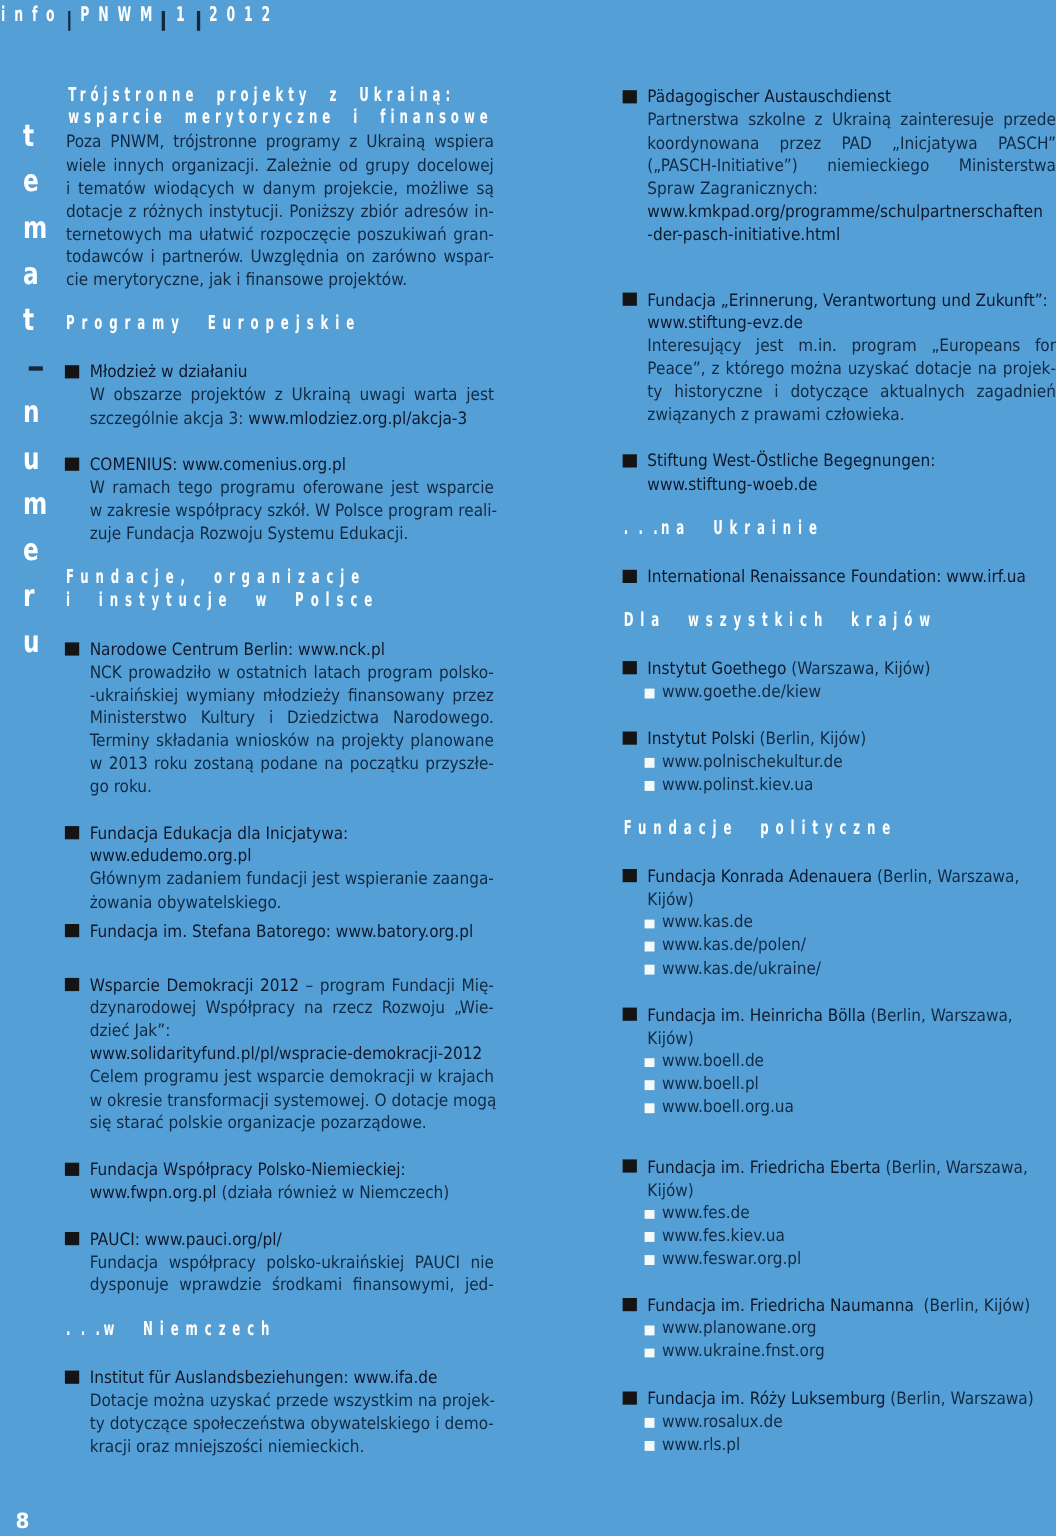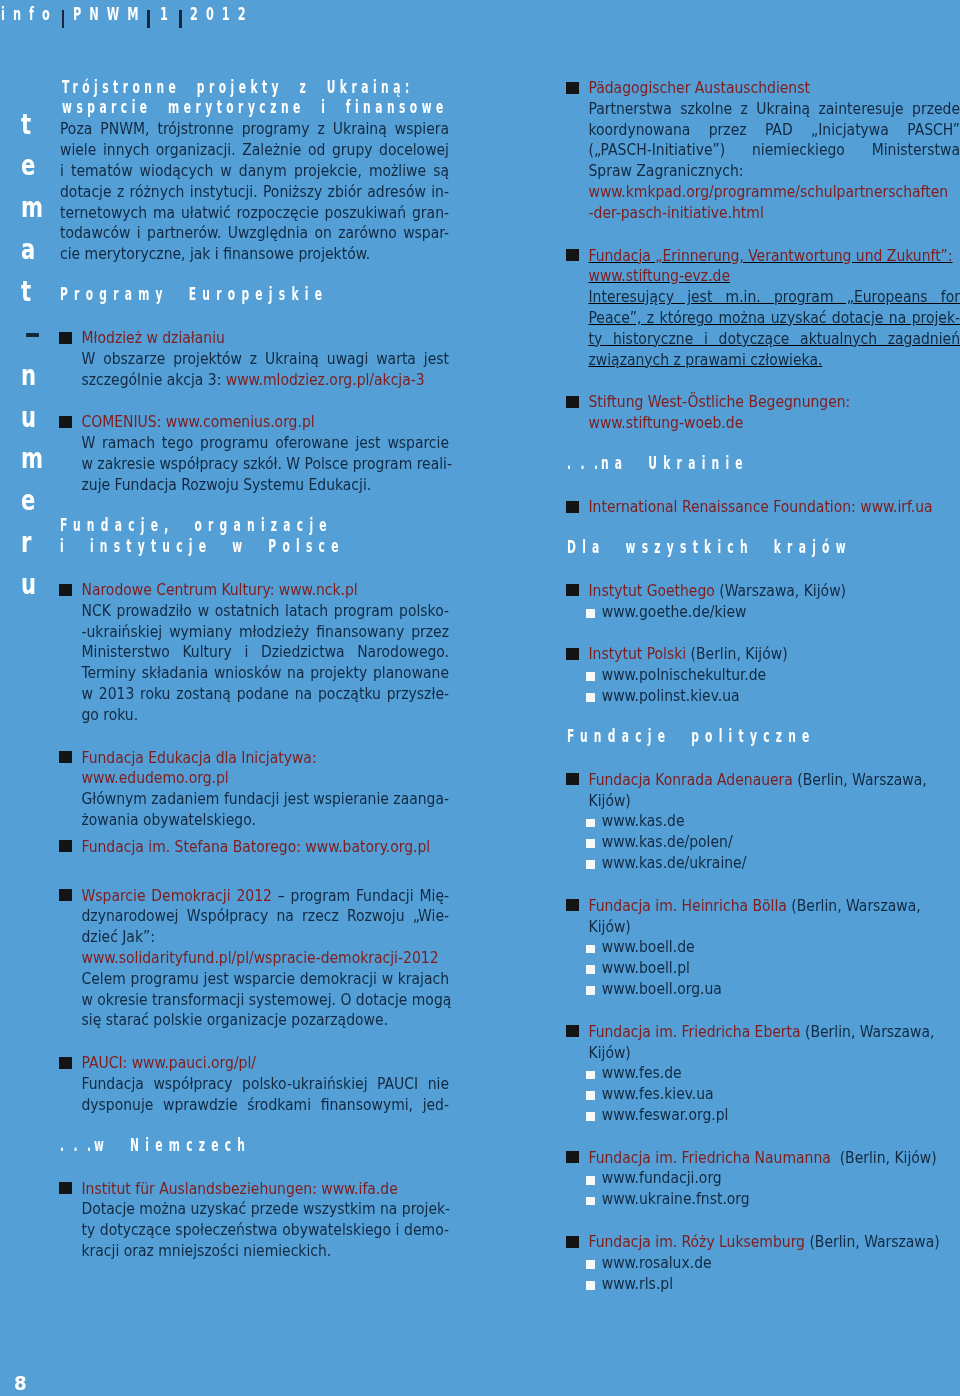--- a/index.html
+++ b/index.html
@@ -42,21 +42,21 @@
   
   .jl{font-size:15.5px;line-height:20.8px;color:#112942;
       text-align:justify;text-align-last:justify;white-space:nowrap;}
   .jl.nolast{text-align-last:left;}
   .intro{margin:0;}
 
   .item{position:relative;padding-left:21.5px;}
   .item .bul{position:absolute;left:-1.2px;top:3.6px;width:13px;height:12px;background:#141414;}
   .sub{position:relative;padding-left:13.3px;}
   .sub .bul2{position:absolute;left:-2.2px;top:7.3px;width:8.8px;height:8.8px;background:#f6f9fa;}
-  .w{color:#7f1d1d;}
+  .w{color:#0f172a;}
   .d{color:#112942;}
   .pageno{position:absolute;left:14.3px;top:1371.5px;font-size:19px;}
   .pageno .stencil{transform:scaleX(1.07);letter-spacing:0;}
 </style>
 </head>
 <body>
 
 <div class="page">
 
   <div class="runhead" id="runhead">
@@ -113,21 +113,21 @@
         <div class="jl d">W ramach tego programu oferowane jest wsparcie</div>
         <div class="jl d">w zakresie współpracy szkół. W Polsce program reali-</div>
         <div class="jl d nolast">zuje Fundacja Rozwoju Systemu Edukacji.</div>
       </div>
       <div class="sect" style="margin-top: 22px;">
         <span class="sl stencil">Fundacje,  organizacje</span>
         <span class="sl stencil">i  instytucje  w  Polsce</span>
       </div>
       <div class="item" style="margin-top: 19.5px;">
         <span class="bul"></span>
-        <div class="jl nolast"><span class="w">Narodowe Centrum Kultury: www.nck.pl</span></div>
+        <div class="jl nolast"><span class="w">Narodowe Centrum Berlin: www.nck.pl</span></div>
         <div class="jl d">NCK prowadziło w ostatnich latach program polsko-</div>
         <div class="jl d">-ukraińskiej wymiany młodzieży finansowany przez</div>
         <div class="jl d">Ministerstwo Kultury i Dziedzictwa Narodowego.</div>
         <div class="jl d">Terminy składania wniosków na projekty planowane</div>
         <div class="jl d">w 2013 roku zostaną podane na początku przyszłe-</div>
         <div class="jl d nolast">go roku.</div>
       </div>
       <div class="item" style="margin-top: 22px;">
         <span class="bul"></span>
         <div class="jl nolast"><span class="w">Fundacja Edukacja dla Inicjatywa:</span></div>
@@ -144,20 +144,25 @@
         <div class="jl "><span class="w">Wsparcie Demokracji 2012</span><span class="d"> – program Fundacji Mię-</span></div>
         <div class="jl "><span class="d">dzynarodowej Współpracy na rzecz Rozwoju „Wie-</span></div>
         <div class="jl nolast"><span class="d">dzieć Jak”:</span></div>
         <div class="jl nolast"><span class="w">www.solidarityfund.pl/pl/wspracie-demokracji-2012</span></div>
         <div class="jl d">Celem programu jest wsparcie demokracji w krajach</div>
         <div class="jl d">w okresie transformacji systemowej. O dotacje mogą</div>
         <div class="jl d nolast">się starać polskie organizacje pozarządowe.</div>
       </div>
       <div class="item" style="margin-top: 22px;">
         <span class="bul"></span>
+        <div class="jl nolast"><span class="w">Fundacja Współpracy Polsko-Niemieckiej:</span></div>
+        <div class="jl nolast"><span class="w">www.fwpn.org.pl</span><span class="d"> (działa również w Niemczech)</span></div>
+      </div>
+      <div class="item" style="margin-top: 22px;">
+        <span class="bul"></span>
         <div class="jl nolast"><span class="w">PAUCI: www.pauci.org/pl/</span></div>
         <div class="jl d">Fundacja współpracy polsko-ukraińskiej PAUCI nie</div>
         <div class="jl d">dysponuje wprawdzie środkami finansowymi, jed-</div>
       </div>
       <div class="sect" style="margin-top: 22px;">
         <span class="sl stencil"><span class="dots">...</span>w  Niemczech</span>
       </div>
       <div class="item" style="margin-top: 19.5px;">
         <span class="bul"></span>
         <div class="jl nolast"><span class="w">Institut für Auslandsbeziehungen: www.ifa.de</span></div>
@@ -170,21 +175,21 @@
       <div class="item" style="margin-top: 0px;">
         <span class="bul"></span>
         <div class="jl nolast"><span class="w">Pädagogischer Austauschdienst</span></div>
         <div class="jl d">Partnerstwa szkolne z Ukrainą zainteresuje przede</div>
         <div class="jl d">koordynowana przez PAD „Inicjatywa PASCH”</div>
         <div class="jl d">(„PASCH-Initiative”) niemieckiego Ministerstwa</div>
         <div class="jl d nolast">Spraw Zagranicznych:</div>
         <div class="jl nolast"><span class="w">www.kmkpad.org/programme/schulpartnerschaften</span></div>
         <div class="jl nolast"><span class="w">-der-pasch-initiative.html</span></div>
       </div>
-      <div class="item" style="margin-top: 22px; text-decoration: underline;">
+      <div class="item" style="margin-top: 39px;">
         <span class="bul"></span>
         <div class="jl nolast"><span class="w">Fundacja „Erinnerung, Verantwortung und Zukunft”:</span></div>
         <div class="jl nolast"><span class="w">www.stiftung-evz.de</span></div>
         <div class="jl d">Interesujący jest m.in. program „Europeans for</div>
         <div class="jl d">Peace”, z którego można uzyskać dotacje na projek-</div>
         <div class="jl d">ty historyczne i dotyczące aktualnych zagadnień</div>
         <div class="jl d nolast">związanych z prawami człowieka.</div>
       </div>
       <div class="item" style="margin-top: 22px;">
         <span class="bul"></span>
@@ -224,32 +229,32 @@
         <div class="sub"><span class="bul2"></span><span class="d jl nolast">www.kas.de/ukraine/</span></div>
       </div>
       <div class="item" style="margin-top: 22px;">
         <span class="bul"></span>
         <div class="jl nolast"><span class="w">Fundacja im. Heinricha Bölla</span><span class="d"> (Berlin, Warszawa,</span></div>
         <div class="jl nolast"><span class="d">Kijów)</span></div>
         <div class="sub"><span class="bul2"></span><span class="d jl nolast">www.boell.de</span></div>
         <div class="sub"><span class="bul2"></span><span class="d jl nolast">www.boell.pl</span></div>
         <div class="sub"><span class="bul2"></span><span class="d jl nolast">www.boell.org.ua</span></div>
       </div>
-      <div class="item" style="margin-top: 22px;">
+      <div class="item" style="margin-top: 34px;">
         <span class="bul"></span>
         <div class="jl nolast"><span class="w">Fundacja im. Friedricha Eberta</span><span class="d"> (Berlin, Warszawa,</span></div>
         <div class="jl nolast"><span class="d">Kijów)</span></div>
         <div class="sub"><span class="bul2"></span><span class="d jl nolast">www.fes.de</span></div>
         <div class="sub"><span class="bul2"></span><span class="d jl nolast">www.fes.kiev.ua</span></div>
         <div class="sub"><span class="bul2"></span><span class="d jl nolast">www.feswar.org.pl</span></div>
       </div>
       <div class="item" style="margin-top: 22px;">
         <span class="bul"></span>
         <div class="jl nolast"><span class="w">Fundacja im. Friedricha Naumanna</span><span class="d">&nbsp; (Berlin, Kijów)</span></div>
-        <div class="sub"><span class="bul2"></span><span class="d jl nolast">www.fundacji.org</span></div>
+        <div class="sub"><span class="bul2"></span><span class="d jl nolast">www.planowane.org</span></div>
         <div class="sub"><span class="bul2"></span><span class="d jl nolast">www.ukraine.fnst.org</span></div>
       </div>
       <div class="item" style="margin-top: 22px;">
         <span class="bul"></span>
         <div class="jl nolast"><span class="w">Fundacja im. Róży Luksemburg</span><span class="d"> (Berlin, Warszawa)</span></div>
         <div class="sub"><span class="bul2"></span><span class="d jl nolast">www.rosalux.de</span></div>
         <div class="sub"><span class="bul2"></span><span class="d jl nolast">www.rls.pl</span></div>
       </div>
     </div>
 

